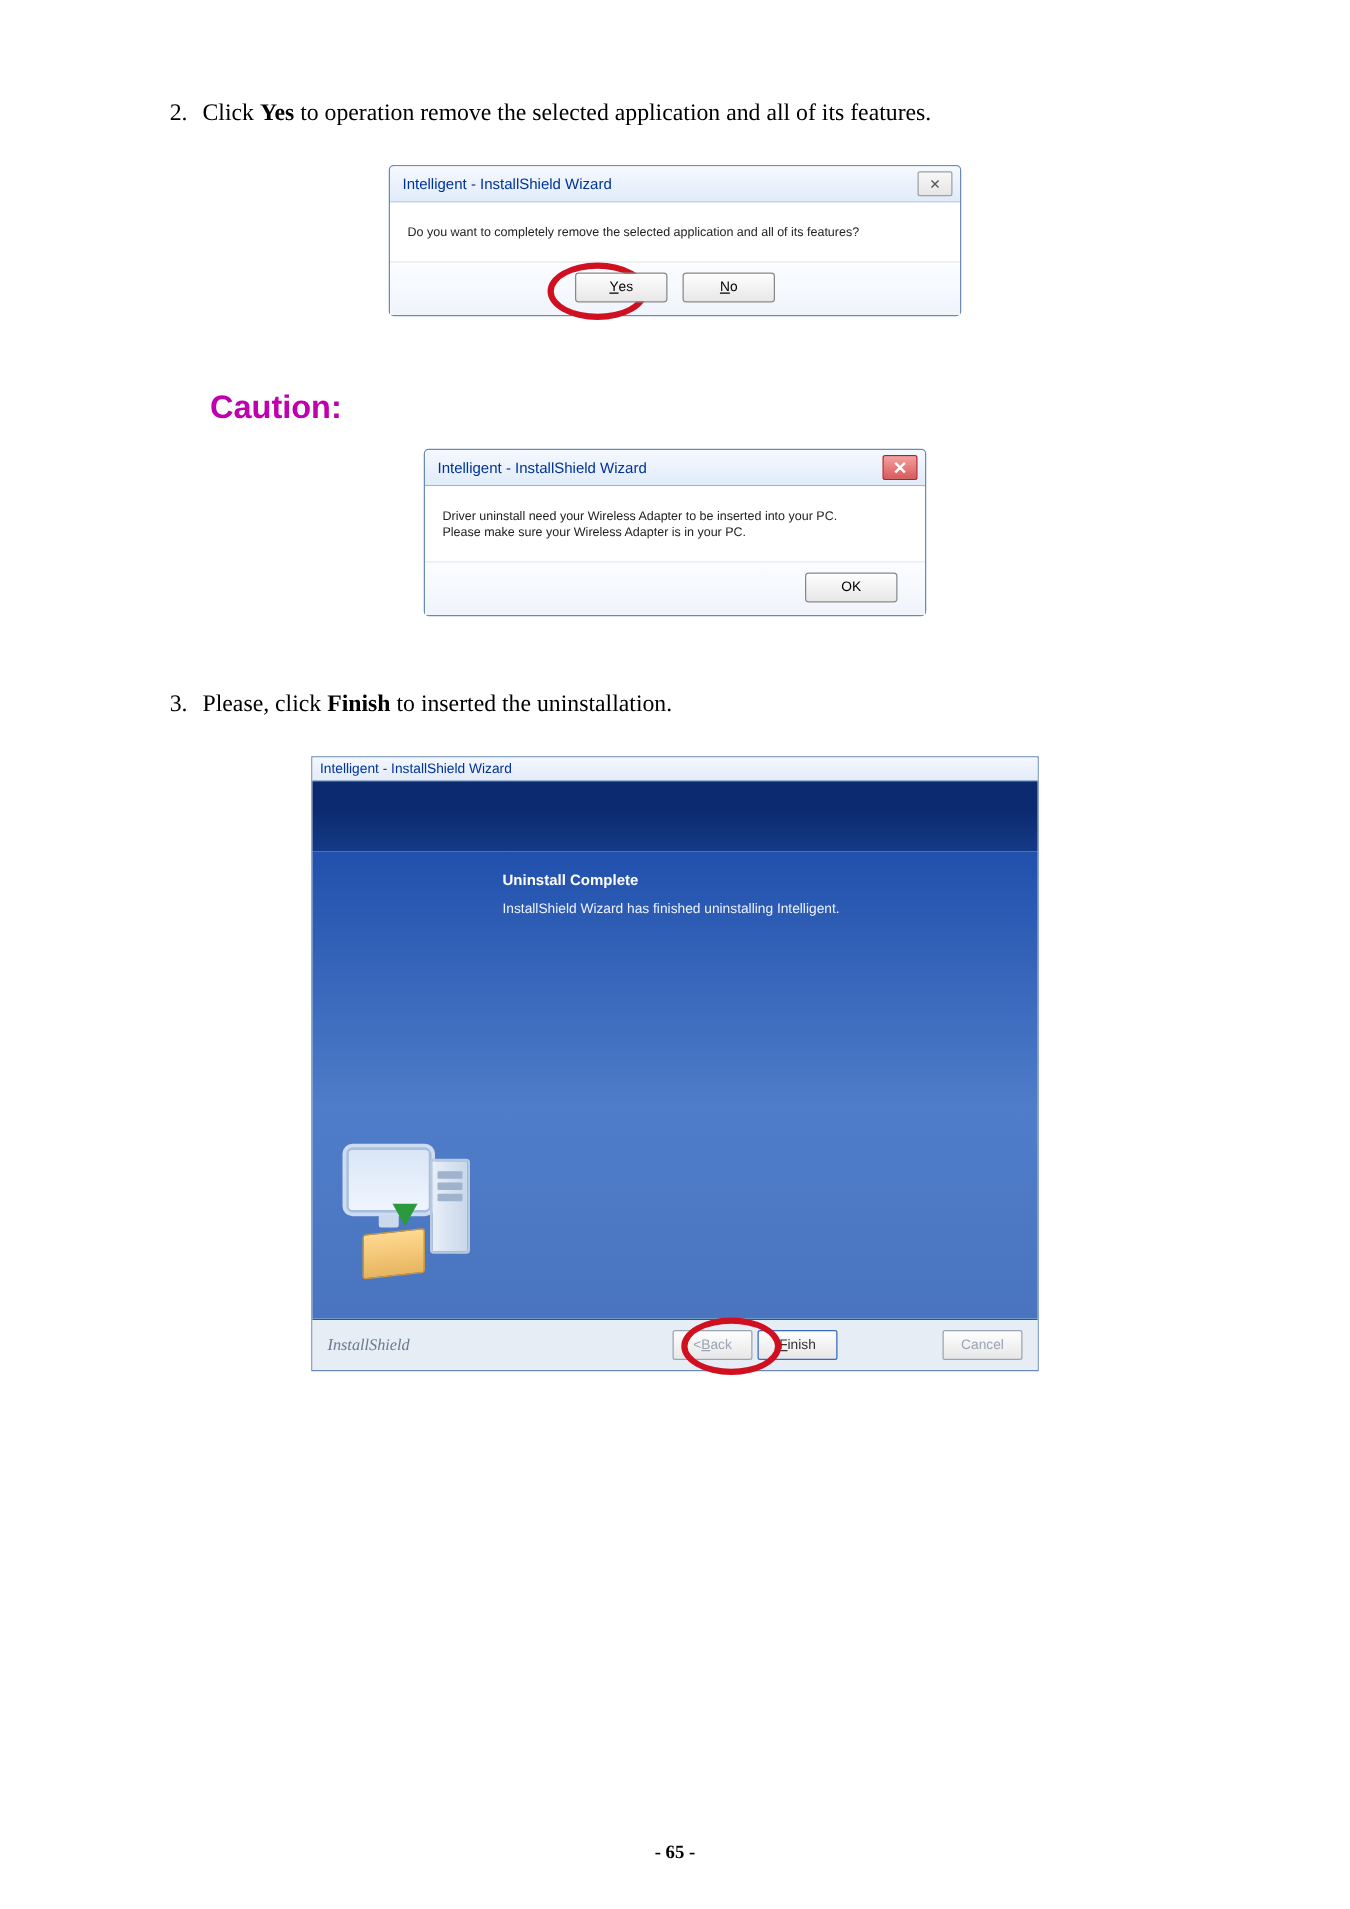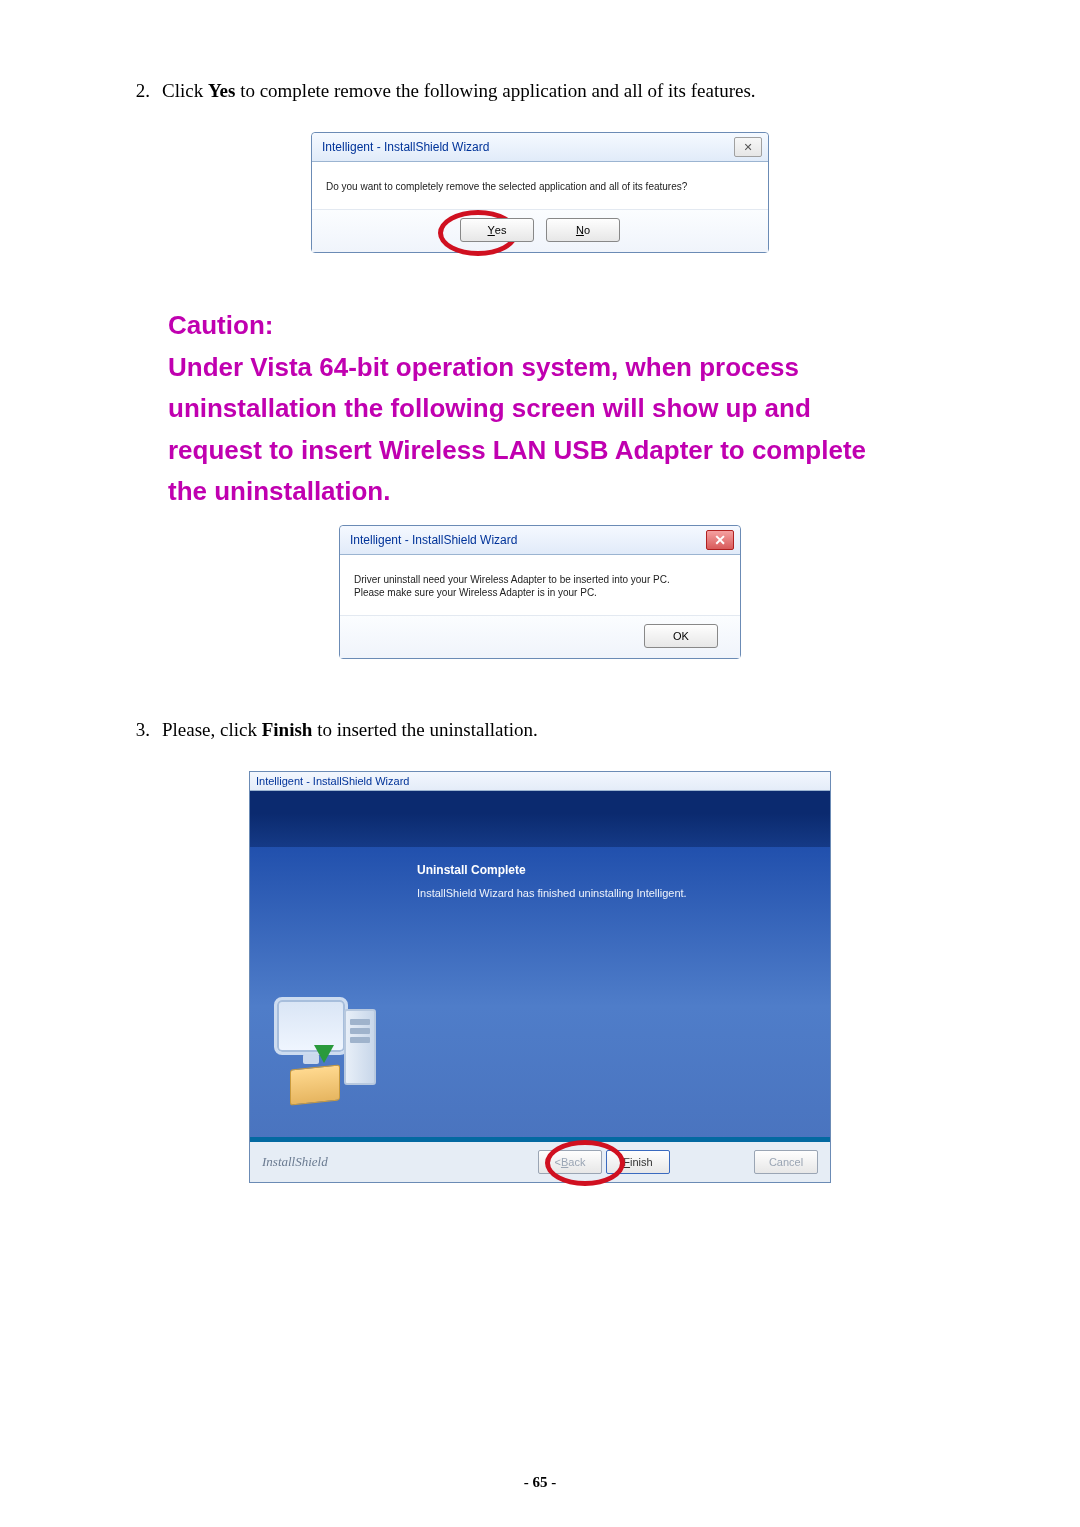--- a/index.html
+++ b/index.html
@@ -134,38 +134,37 @@
     border-bottom:1px solid var(--win-border);
     font-size:11px;
   }
   .wiz .banner{
     height:56px;
     background:linear-gradient(180deg,#0b2a6f 0%,#0b2a6f 40%,#153a86 100%);
   }
   .wiz .body{
     display:flex;
     background:linear-gradient(180deg,#2150ad 0%,#4f7dc9 55%,#4a74bf 100%);
-    height:290px;
-    gap:15px;
+    height:374px;
   }
   .wiz .sidebar{
     width:152px;
     display:flex;align-items:flex-end;justify-content:center;
     padding-bottom:28px;
   }
   .wiz .content{
     flex:1;
     padding:16px 16px 0 0;
     color:#fff;
   }
   .wiz .content .h{font-weight:bold;font-size:12px;margin-bottom:10px;}
   .wiz .content .p{font-size:11px;color:#eef3fb;}
   .wiz .footer{
     background:var(--footer-bg);
-    border-top:5px solid #0369a1;
+    border-top:1px solid #0369a1;
     padding:8px 12px;
     display:flex;align-items:center;
     position:relative;
   }
   .wiz .footer .brand{color:#6a7a90;font-style:italic;font-size:13px;font-family:"Times New Roman",serif;}
   .wiz .footer .spacer{flex:1;}
   .wizbtn{
     min-width:62px;height:22px;
     border:1px solid #9aa5b4;
     border-radius:2px;
@@ -218,21 +217,21 @@
   }
 </style>
 </head>
 <body>
 
 <div class="page">
 
   <div class="step">
     <div class="step-num">2.</div>
     <div class="step-body">
-      <span>Click </span><span class="bold">Yes</span><span> to complete remove the following application and all of its features.</span>
+      <span>Click </span><span class="bold">Yes</span><span> to operation remove the selected application and all of its features.</span>
     </div>
   </div>
 
   <div class="dlg">
     <div class="titlebar">
       <span class="tb-title">Intelligent - InstallShield Wizard</span>
       <span class="closebtn">
           <span>✕</span>
         </span>
     </div>
@@ -245,21 +244,20 @@
       </div>
       <div class="winbtn">
         <span class="u">N</span>
           <span>o</span>
       </div>
     </div>
   </div>
 
   <div class="caution-block">
     <div>Caution:</div>
-    <div>Under Vista 64-bit operation system, when process uninstallation the following screen will show up and request to insert Wireless LAN USB Adapter to complete the uninstallation.</div>
   </div>
 
   <div class="dlg okrow" style="width:400px;margin-top:10px;">
     <div class="titlebar">
       <span class="tb-title">Intelligent - InstallShield Wizard</span>
       <span class="closebtn red">✕</span>
     </div>
     <div class="msg">
       <div>Driver uninstall need your Wireless Adapter to be inserted into your PC.</div>
       <div>Please make sure your Wireless Adapter is in your PC.</div>

